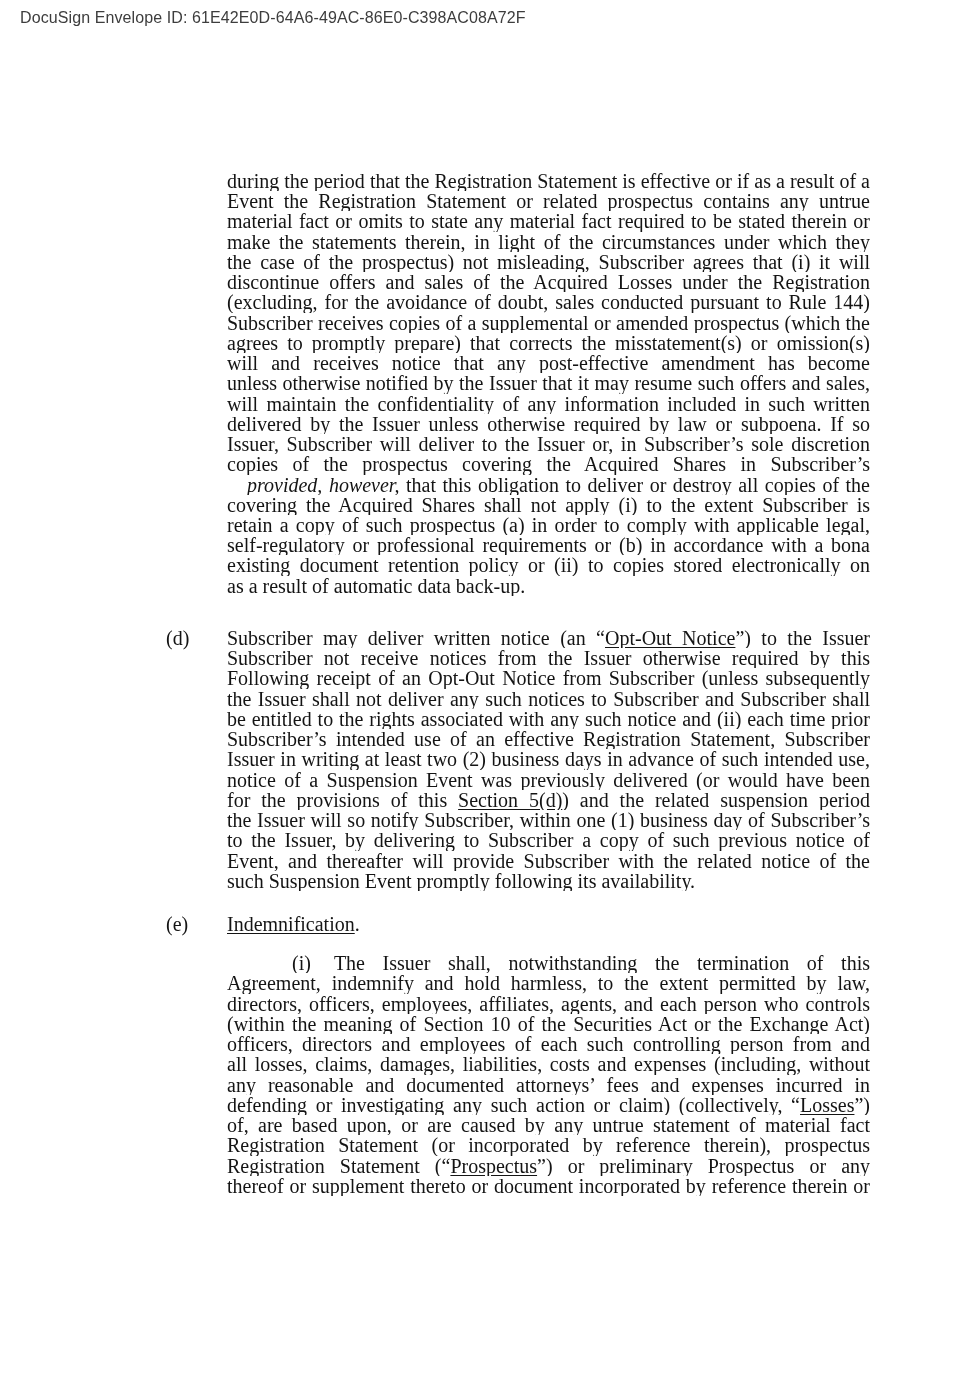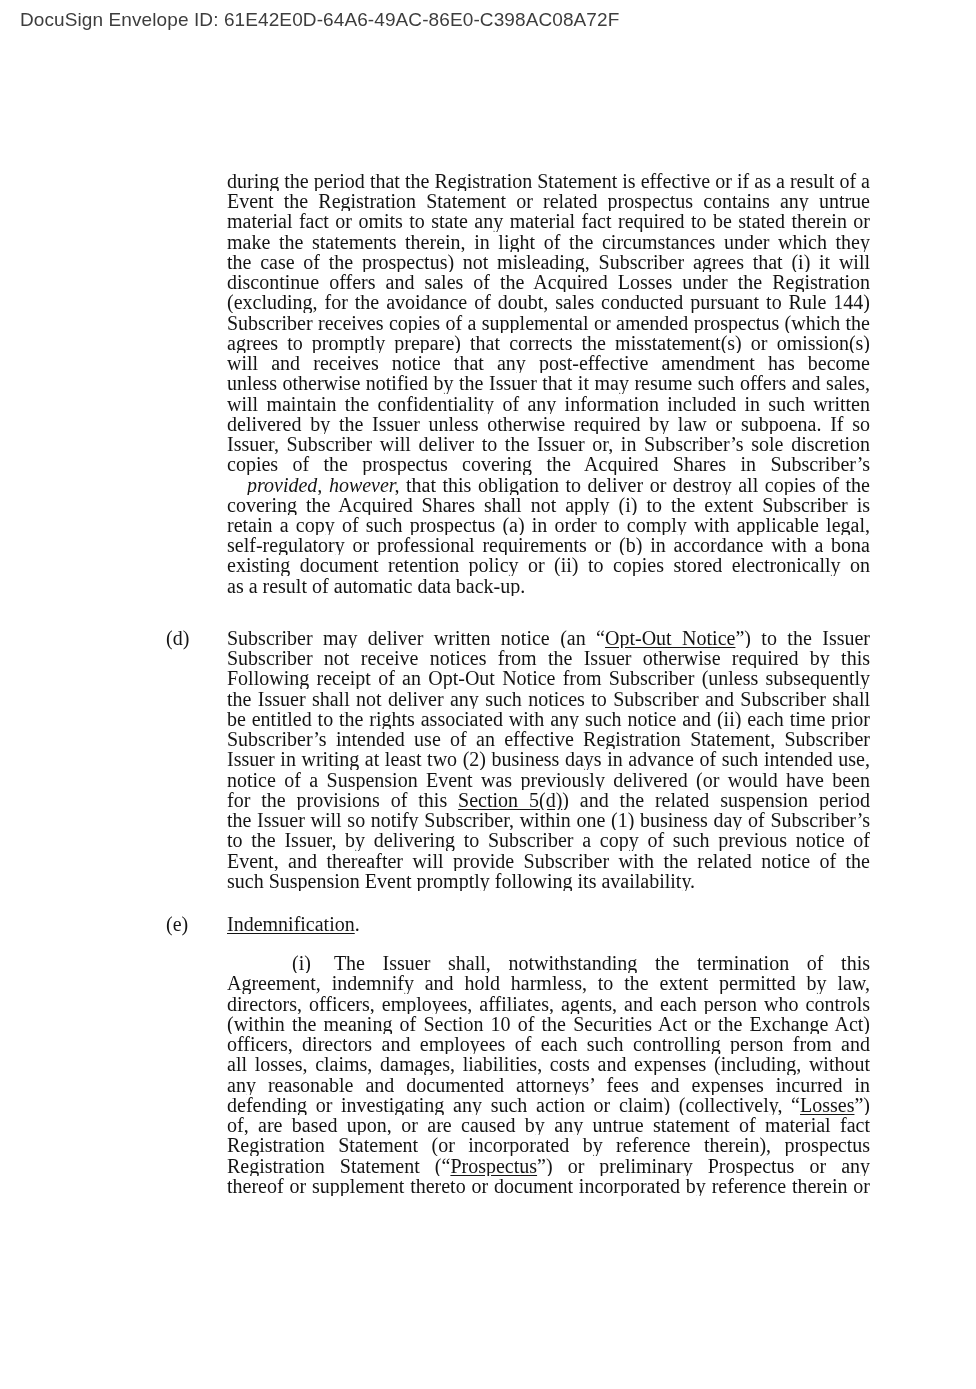--- a/index.html
+++ b/index.html
@@ -10,21 +10,21 @@
     background: var(--bg, #ffffff);
     overflow: hidden;
     font-family: "Liberation Serif", serif;
     color: var(--body-text, #141414);
   }
   .envelope-header {
     position: absolute;
     left: 20px;
     top: 9px;
     font-family: "Liberation Sans", sans-serif;
-    font-size: 19px;
+    font-size: 16px;
     letter-spacing: 0.1px;
     color: var(--header-text, #3d3d3d);
     white-space: nowrap;
   }
   .text-column {
     position: absolute;
     left: 227px;
     top: 171px;
     width: 643px;
     font-size: 20px;

